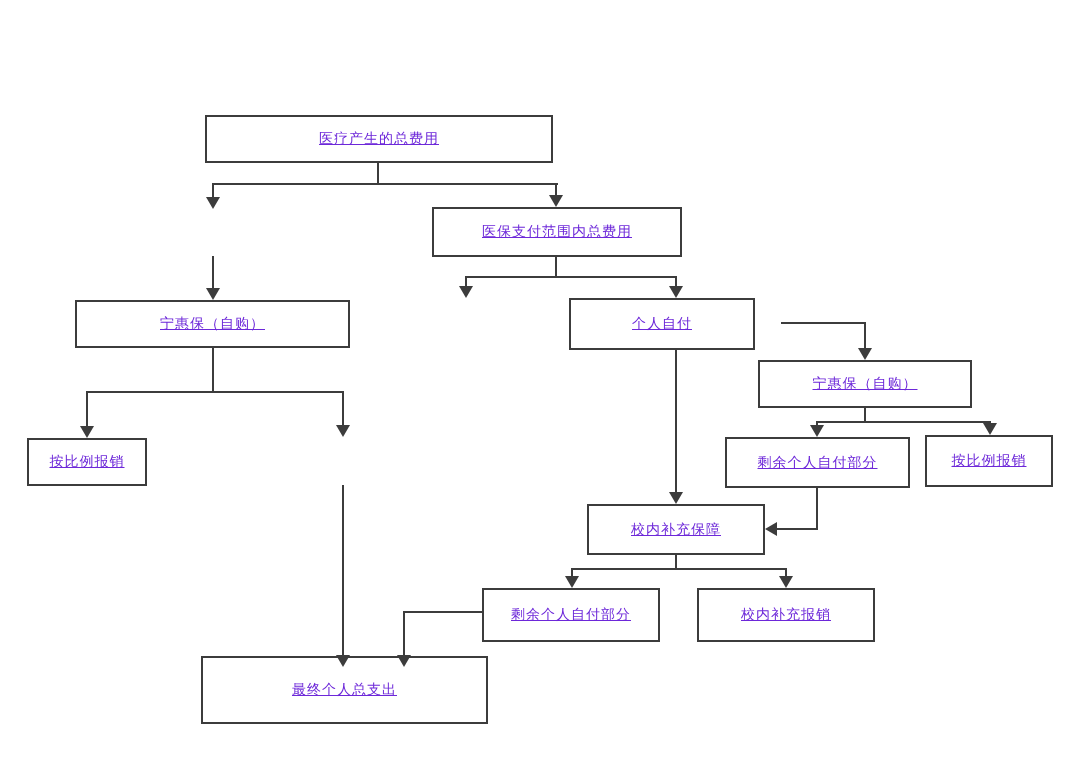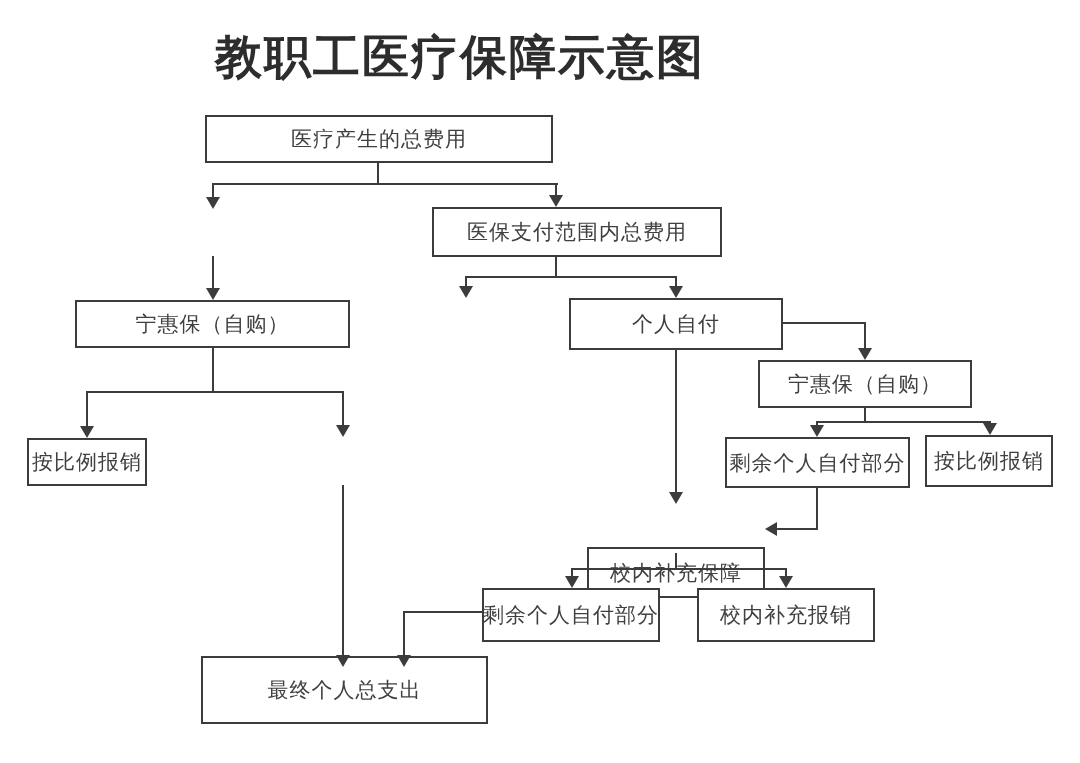--- a/index.html
+++ b/index.html
@@ -7,40 +7,40 @@
     position:relative;width:1080px;height:763px;background:#ffffff;
     font-family:"Liberation Sans","DejaVu Sans",sans-serif;overflow:hidden;
   }
   .title{
     position:absolute;left:170px;top:26px;width:580px;text-align:center;
     font-size:47px;font-weight:800;color:#2d2d2d;letter-spacing:2px;margin:0;
   }
   .node{
     position:absolute;box-sizing:border-box;border:2px solid #3c3c3c;background:#ffffff;
     display:flex;align-items:center;justify-content:center;
-    font-size:21px;color:#404040;letter-spacing:1px;white-space:nowrap;
+    font-size:14px;color:#6d28d9;letter-spacing:1px;white-space:nowrap;text-decoration:underline;
   }
   .ln{position:absolute;background:#3c3c3c;}
   .arr{position:absolute;width:0;height:0;}
   .arr.down{border-left:7px solid transparent;border-right:7px solid transparent;border-top:12px solid #3c3c3c;}
   .arr.left{border-top:7px solid transparent;border-bottom:7px solid transparent;border-right:12px solid #3c3c3c;}
 
   
   #n-total   {left:205px;top:115px;width:348px;height:48px;}
   #n-outside {left:75px; top:209px;width:278px;height:49px;}
-  #n-inside  {left:432px;top:207px;width:290px;height:50px;}
+  #n-inside  {left:432px;top:207px;width:250px;height:50px;}
   #n-nhb-l   {left:75px; top:300px;width:275px;height:48px;}
   #n-pooled  {left:378px;top:298px;width:180px;height:49px;}
-  #n-selfpay {left:569px;top:298px;width:214px;height:52px;}
+  #n-selfpay {left:569px;top:298px;width:186px;height:52px;}
   #n-nhb-r   {left:758px;top:360px;width:214px;height:48px;}
   #n-remain-r{left:725px;top:437px;width:185px;height:51px;}
   #n-ratio-r {left:925px;top:435px;width:128px;height:52px;}
   #n-ratio-l {left:27px; top:438px;width:120px;height:48px;}
   #n-remain-f{left:252px;top:437px;width:183px;height:50px;}
-  #n-campus-g{left:587px;top:504px;width:178px;height:51px;margin-top:43px;}
+  #n-campus-g{left:587px;top:504px;width:178px;height:51px;}
   #n-remain-b{left:482px;top:588px;width:178px;height:54px;}
   #n-campus-r{left:697px;top:588px;width:178px;height:54px;}
   #n-final   {left:201px;top:656px;width:287px;height:68px;}
 
   
   #l-a1{left:377px;top:161px;width:2px;height:24px;}
   #l-a2{left:212px;top:183px;width:346px;height:2px;}
   #l-a3{left:212px;top:183px;width:2px;height:14px;}
   #l-a4{left:555px;top:183px;width:2px;height:12px;}
   #l-b1{left:212px;top:256px;width:2px;height:33px;}
@@ -85,21 +85,20 @@
   #ar-i-l{left:565px;top:576px;}
   #ar-i-r{left:779px;top:576px;}
   #ar-j  {left:336px;top:655px;}
   #ar-k  {left:397px;top:655px;}
 </style>
 </head>
 <body>
 
 <div class="canvas">
 
-  <h1 class="title">教职工医疗保障示意图</h1>
 
   <div class="node" id="n-total">医疗产生的总费用</div>
   <div class="node" id="n-inside">医保支付范围内总费用</div>
   <div class="node" id="n-nhb-l">宁惠保（自购）</div>
   <div class="node" id="n-selfpay">个人自付</div>
   <div class="node" id="n-nhb-r">宁惠保（自购）</div>
   <div class="node" id="n-remain-r">剩余个人自付部分</div>
   <div class="node" id="n-ratio-r">按比例报销</div>
   <div class="node" id="n-ratio-l">按比例报销</div>
   <div class="node" id="n-campus-g">校内补充保障</div>

